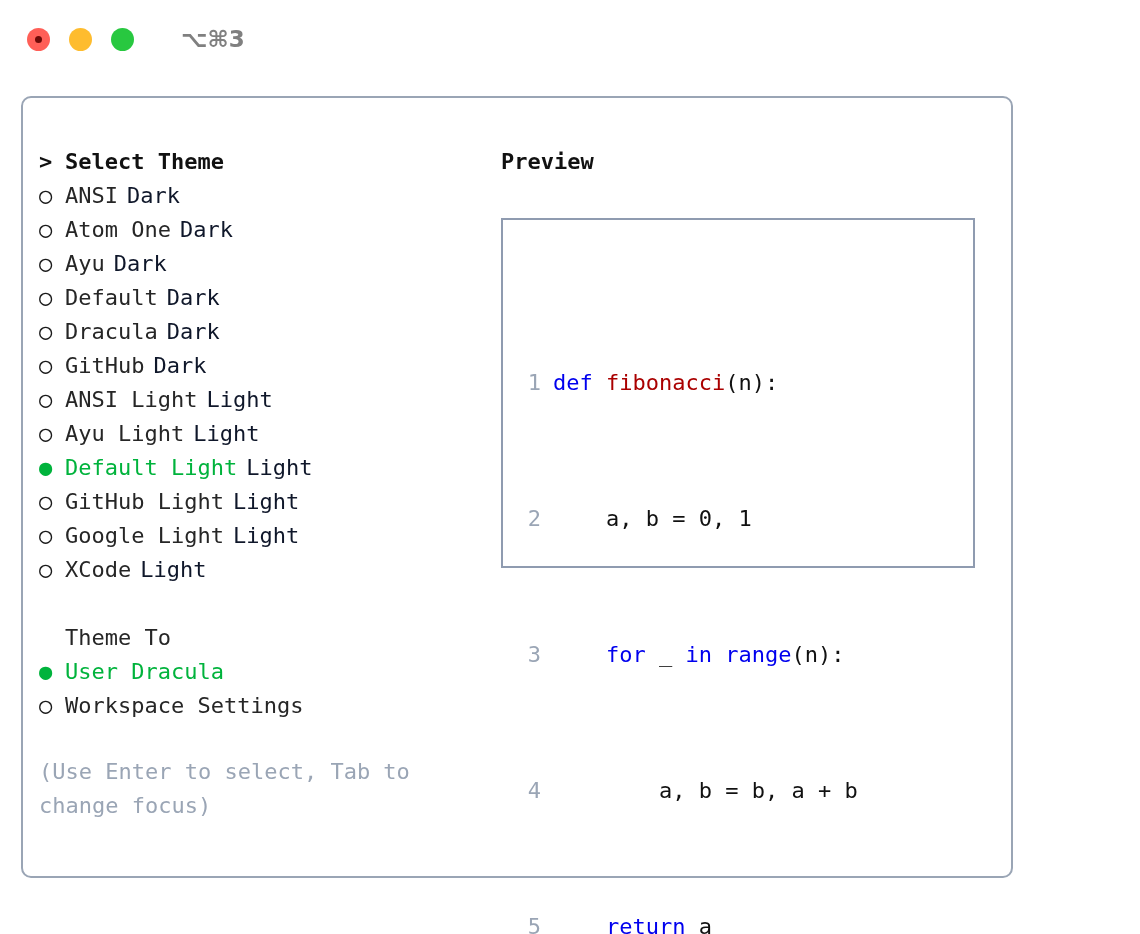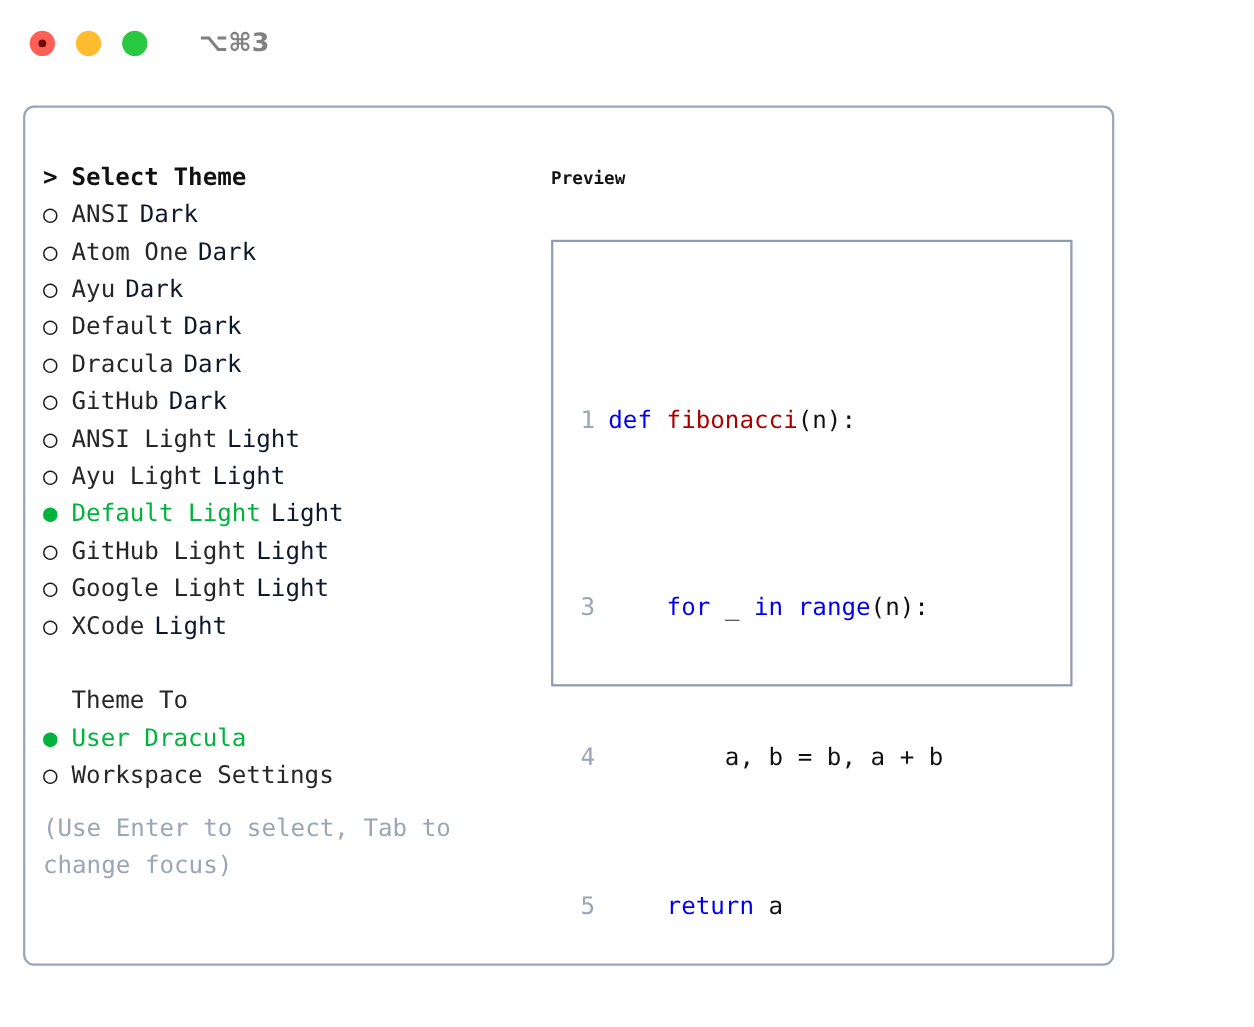--- a/index.html
+++ b/index.html
@@ -116,45 +116,45 @@
 
   .label { color: #262626; }
   .row.selected .label { color: #00b33c; }
   .variant {
     color: #0f172a;
     margin-left: 9px;
   }
   .spacer-md { height: 34px; }
 
   .hint {
-    margin-top: 14px;
+    margin-top: 32px;
     font-size: 22px;
     line-height: 34px;
     color: #9aa5b5;
     width: 402px;
   }
 
   
   .right-col {
     position: absolute;
     left: 478px;
     top: 47px;
     width: 492px;
   }
   .preview-title {
-    font-size: 16px;
+    font-size: 22px;
     font-weight: bold;
     color: #111111;
     line-height: 34px;
     margin-bottom: 0;
   }
   .preview-box {
     margin-top: 39px;
     width: 474px;
-    height: 406px;
+    height: 350px;
     border: 2px solid #8f9bb0;
     box-sizing: border-box;
     background: #ffffff;
     position: relative;
   }
   .code {
     position: absolute;
     left: 12px;
     top: 44px;
     font-size: 22px;
@@ -275,20 +275,21 @@
     </div>
 
     <div class="right-col">
       <div class="preview-title">Preview</div>
 
       <div class="preview-box">
         <div class="code">
 
           <span class="cline"><span class="lnum">1</span><span class="kw">def </span><span class="fn">fibonacci</span><span class="plain">(n):</span></span>
 
+          <span class="cline"><span class="lnum">2</span><span class="plain">    a, b = 0, 1</span></span>
 
           <span class="cline"><span class="lnum">3</span><span class="plain">    </span><span class="kw">for</span><span class="plain"> _ </span><span class="kw">in</span><span class="plain"> </span><span class="kw">range</span><span class="plain">(n):</span></span>
 
           <span class="cline"><span class="lnum">4</span><span class="plain">        a, b = b, a + b</span></span>
 
           <span class="cline"><span class="lnum">5</span><span class="plain">    </span><span class="kw">return</span><span class="plain"> a</span></span>
 
           
 
           

